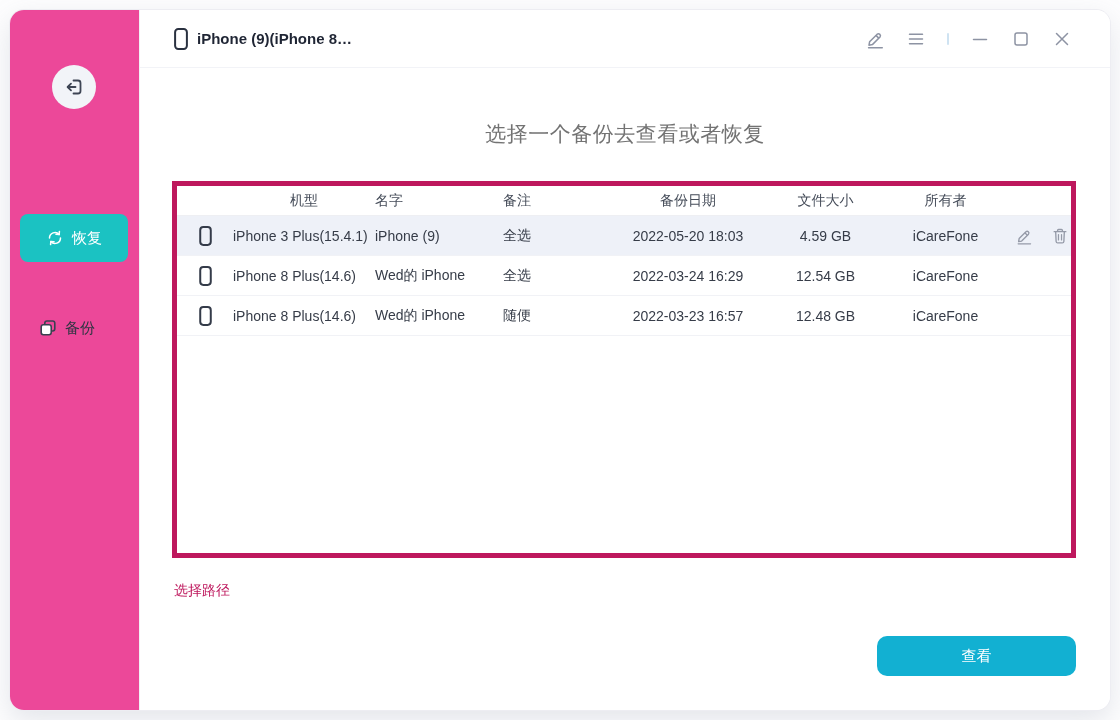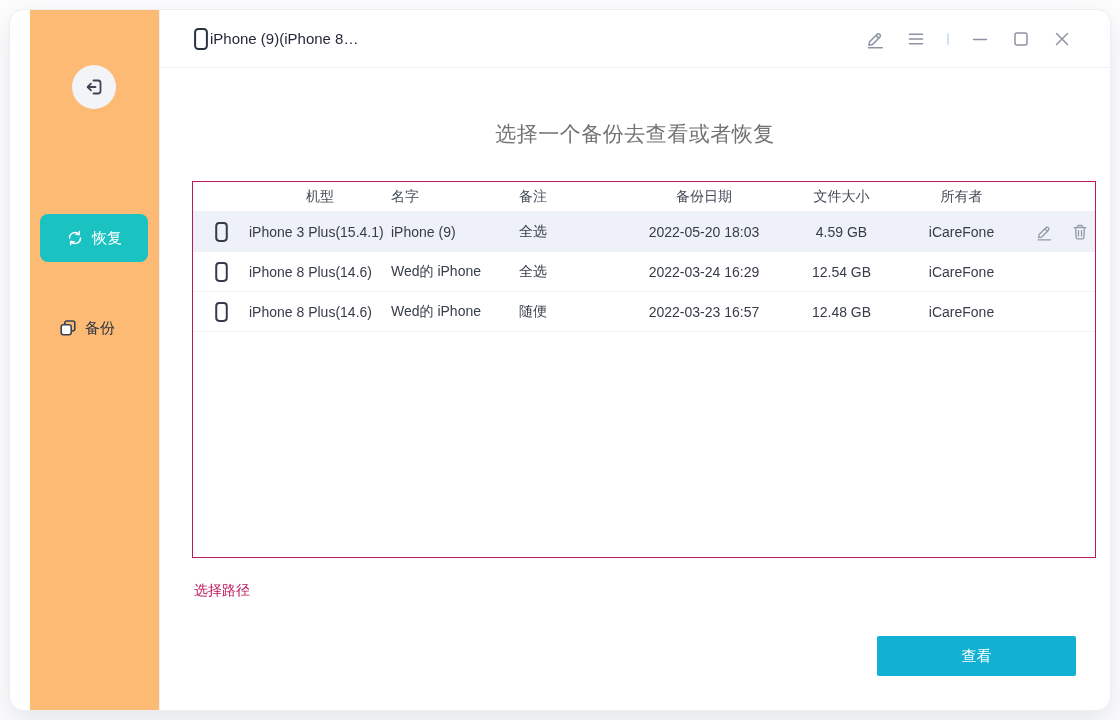--- a/index.html
+++ b/index.html
@@ -4,63 +4,63 @@
 <style>
   * { box-sizing: border-box; margin: 0; padding: 0; }
   html, body { width: 1120px; height: 720px; background: #fff; font-family: "Liberation Sans", "DejaVu Sans", sans-serif; }
   .stage { position: relative; width: 1120px; height: 720px; background: #fdfdfe; }
   .window {
     position: absolute; left: 10px; top: 10px; width: 1100px; height: 700px;
     background: #fff; border-radius: 14px; overflow: hidden; display: flex;
     box-shadow: 0 0 0 1px #ededf2, 0 10px 28px rgba(130,140,160,.22);
   }
   
-  .sidebar { position: relative; width: 130px; flex: none; border-right: 1px solid #f1f1f5; background: #fdba74; margin-left: 20px; }
+  .sidebar { position: relative; width: 130px; flex: none; border-right: 1px solid #f1f1f5; background: #ec4899; }
   .back-btn {
     position: absolute; left: 42px; top: 55px; width: 44px; height: 44px; border-radius: 50%;
     background: #f2f4f8; border: none; display: flex; align-items: center; justify-content: center;
     color: #3e4554; cursor: pointer;
   }
   .side-item { position: absolute; display: flex; align-items: center; cursor: pointer; }
   .side-item.restore {
     left: 10px; top: 204px; width: 108px; height: 48px; border-radius: 8px;
     background: #1bc2c2; color: #fff; justify-content: center; gap: 8px; font-size: 15px;
   }
   .side-item.backup { left: 28px; top: 300px; height: 36px; gap: 7px; color: #2e3542; font-size: 15px; }
   .side-item svg { display: block; }
   
   .main { flex: 1; min-width: 0; display: flex; flex-direction: column; background: #fff; }
   .titlebar {
     height: 58px; flex: none; display: flex; align-items: center; justify-content: space-between;
     padding: 0 38px 0 34px; border-bottom: 1px solid #f2f3f7;
   }
-  .title-left { display: flex; align-items: center; gap: 2px; font-size: 15px; font-weight: 400; color: #1f2534; }
+  .title-left { display: flex; align-items: center; gap: 9px; font-size: 15px; font-weight: 700; color: #1f2534; }
   .title-left svg { color: #2a3140; }
   .title-actions { display: flex; align-items: center; gap: 21px; color: #8d93a3; }
   .ta-icon { width: 20px; height: 20px; cursor: pointer; display: block; }
   .tb-divider { width: 2px; height: 12px; background: #cfe3f2; border-radius: 1px; }
   
   .content { position: relative; flex: 1; }
   .heading { position: absolute; top: 52px; left: 0; right: 0; text-align: center; font-size: 21px; font-weight: 400; color: #737373; letter-spacing: .5px; }
-  .table { position: absolute; left: 32px; top: 113px; width: 904px; height: 377px; border: 1px solid #be185d; background: #fff; }
+  .table { position: absolute; left: 32px; top: 113px; width: 904px; height: 377px; border: 5px solid #be185d; background: #fff; }
   .tr { display: grid; grid-template-columns: 56px 142px 128px 100px 170px 105px 135px 1fr; align-items: center; }
   .thead { height: 30px; border-bottom: 1px solid #eeeff3; font-size: 14px; color: #454c59; }
   .row { height: 40px; border-bottom: 1px solid #f1f2f6; font-size: 14px; color: #363c48; }
   .row.selected { background: #eef1f8; }
   .c { overflow: hidden; white-space: nowrap; }
   .c-icon { display: flex; justify-content: center; color: #343b49; }
   .a-center { text-align: center; }
   .a-left { text-align: left; }
   .c-actions { display: flex; align-items: center; justify-content: center; gap: 18px; color: #959aa8; }
   .c-actions svg { width: 18px; height: 18px; cursor: pointer; display: block; }
   .tip { position: absolute; left: 32px; top: 514px; display: flex; align-items: center; font-size: 14px; color: #3a404c; }
   .tip a { color: #be185d; cursor: pointer; margin-left: 2px; }
   .view-btn {
     position: absolute; top: 568px; right: 34px; width: 199px; height: 40px;
-    background: #12b0d2; color: #fff; border: none; border-radius: 2px; font-size: 15px; cursor: pointer;
+    background: #12b0d2; color: #fff; border: none; border-radius: 10px; font-size: 15px; cursor: pointer;
     font-family: inherit;
   }
 </style>
 </head>
 <body>
 
 <div class="stage">
   <div class="window">
 
     <aside class="sidebar">

